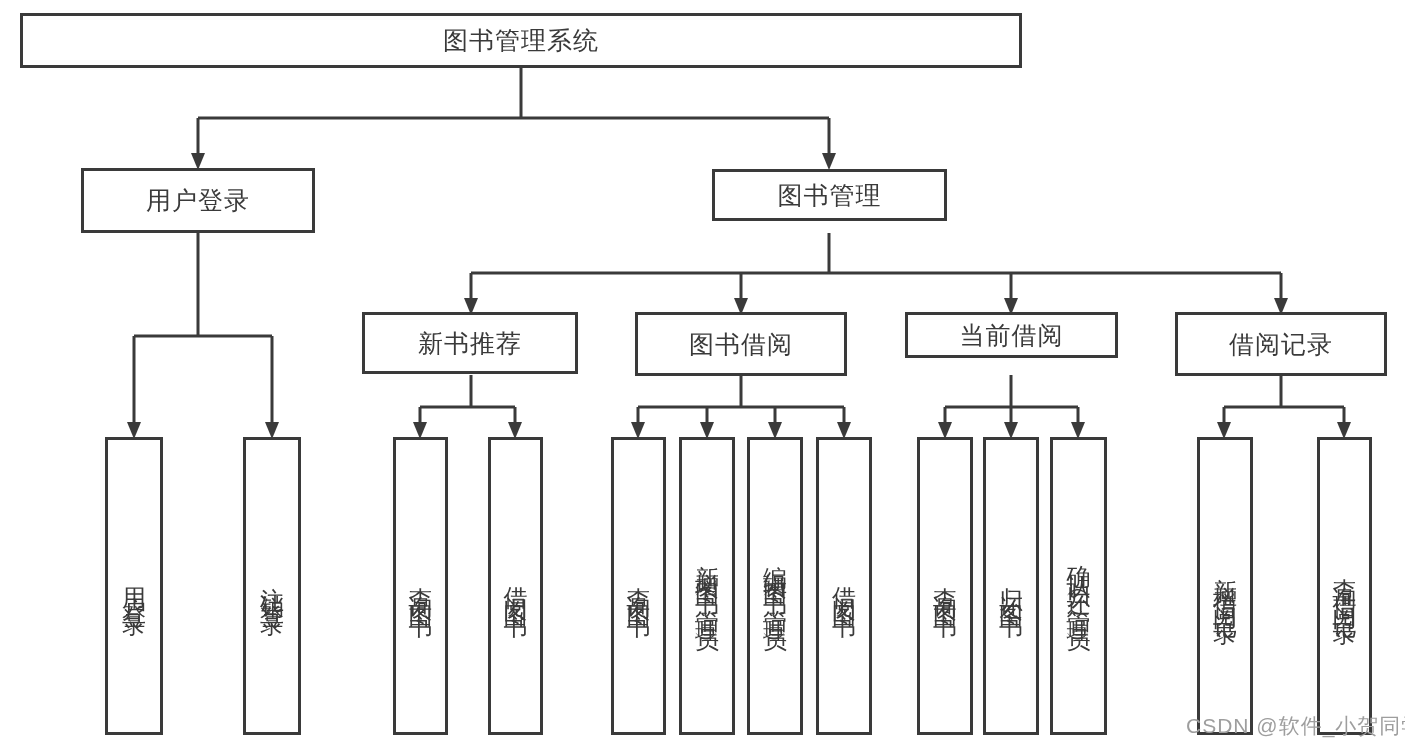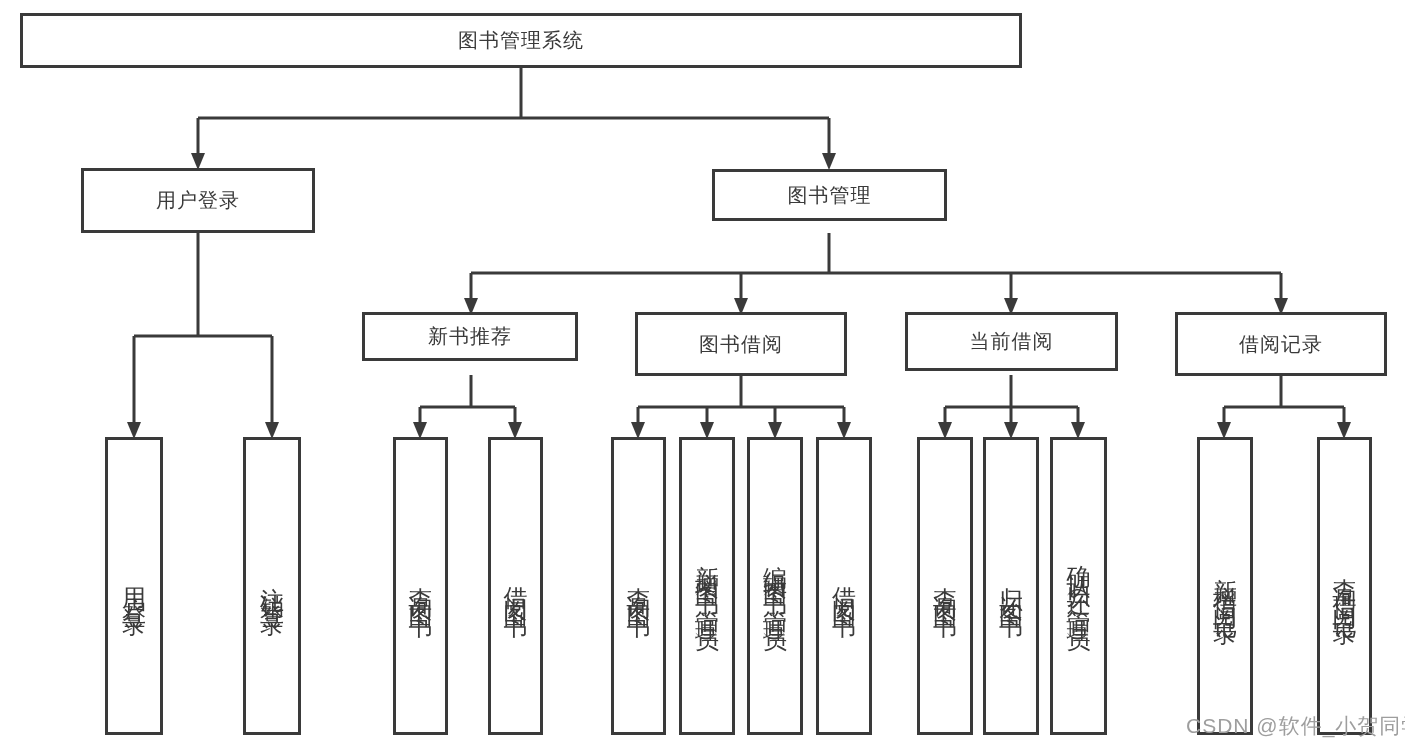--- a/index.html
+++ b/index.html
@@ -28,21 +28,21 @@
     box-sizing: border-box;
     background: #ffffff;
     border: 3px solid #3a3a3a;
     display: flex;
     align-items: center;
     justify-content: center;
     z-index: 2;
     color: #3a3a3a;
   }
   .node.h-label {
-    font-size: 20px;
+    font-size: 25px;
     letter-spacing: 1px;
     white-space: nowrap;
   }
   .leaf {
     top: 437px;
     height: 298px;
   }
   .leaf .v-label {
     writing-mode: vertical-rl;
     text-orientation: mixed;
@@ -115,23 +115,23 @@
       <polygon stroke="none" points="1217,422 1231,422 1224,439"></polygon>
       <polygon stroke="none" points="1337,422 1351,422 1344,439"></polygon>
     </g>
   </svg>
 
   <div class="node h-label" style="left:20px; top:13px; width:1002px; height:55px;">图书管理系统</div>
 
   <div class="node h-label" style="left:81px; top:168px; width:234px; height:65px;">用户登录</div>
   <div class="node h-label" style="left:712px; top:169px; width:235px; height:52px;">图书管理</div>
 
-  <div class="node h-label" style="left:362px; top:312px; width:216px; height:49px;">新书推荐</div>
+  <div class="node h-label" style="left:362px; top:312px; width:216px; height:62px;">新书推荐</div>
   <div class="node h-label" style="left:635px; top:312px; width:212px; height:64px;">图书借阅</div>
-  <div class="node h-label" style="left:905px; top:312px; width:213px; height:59px;">当前借阅</div>
+  <div class="node h-label" style="left:905px; top:312px; width:213px; height:46px;">当前借阅</div>
   <div class="node h-label" style="left:1175px; top:312px; width:212px; height:64px;">借阅记录</div>
 
   <div class="node leaf" style="left:105px; width:58px;">
     <span class="v-label">用户登录</span>
   </div>
   <div class="node leaf" style="left:243px; width:58px;">
     <span class="v-label">注销登录</span>
   </div>
 
   <div class="node leaf" style="left:393px; width:55px;">

